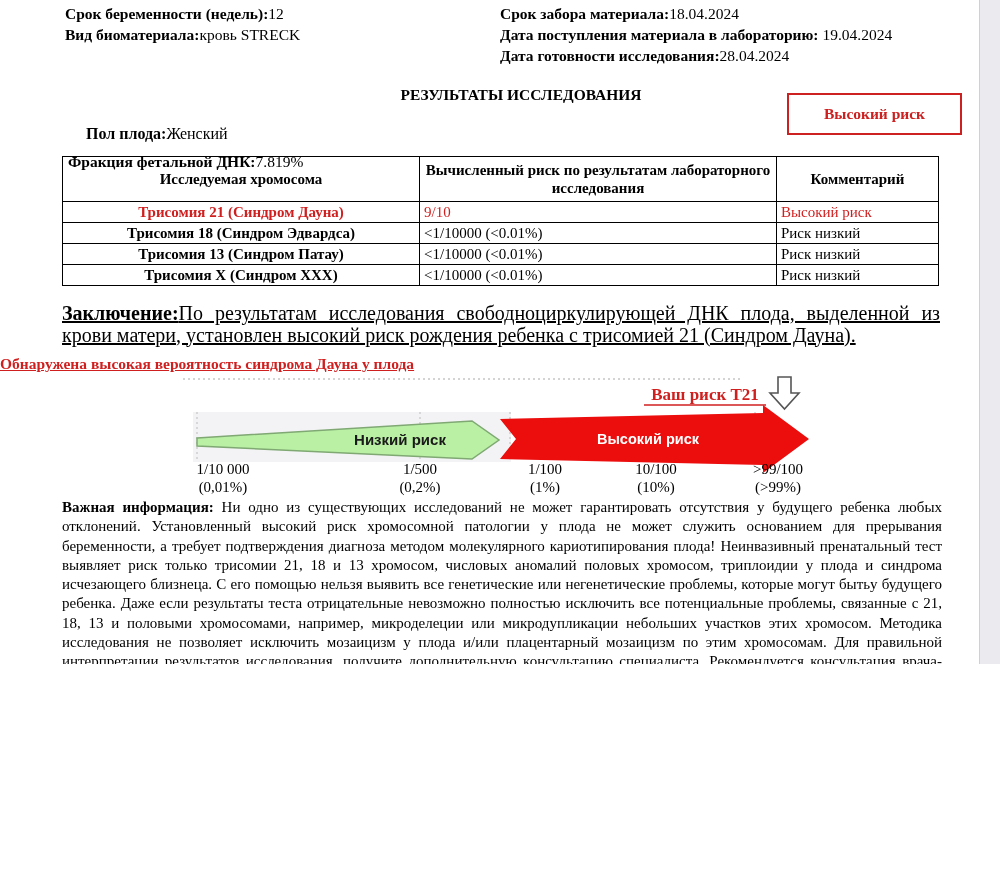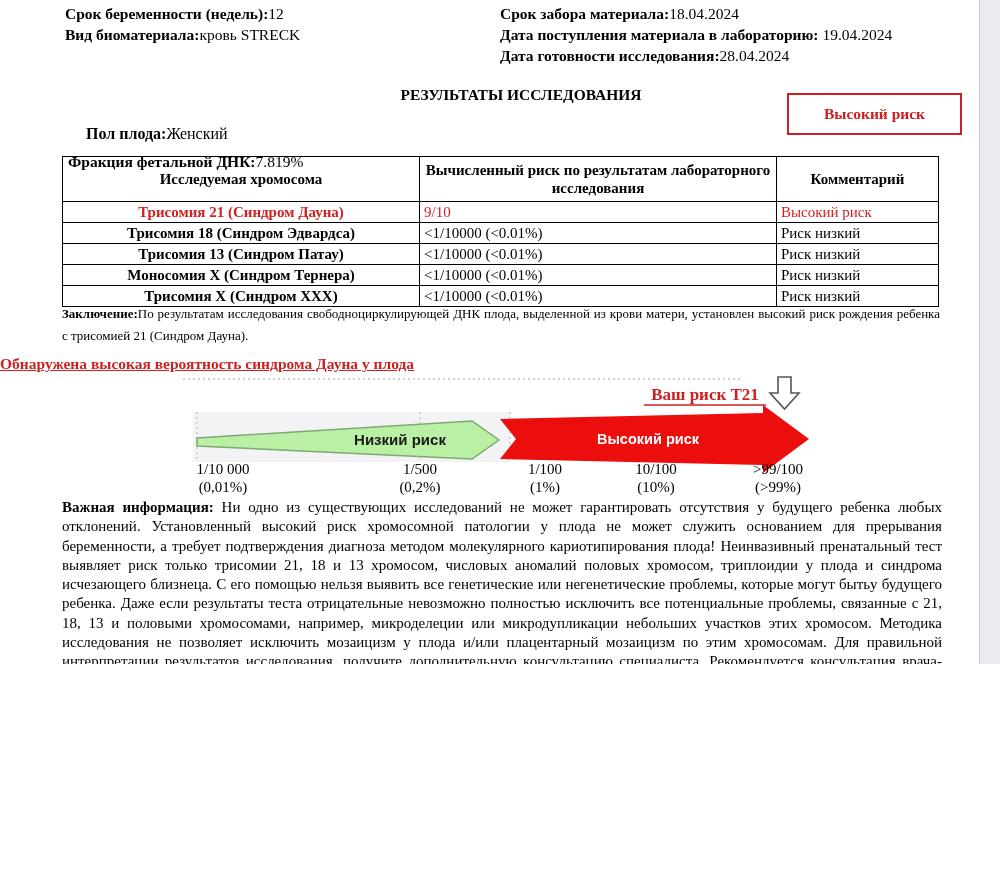--- a/index.html
+++ b/index.html
@@ -21,22 +21,22 @@
         font-size:15px;table-layout:fixed;}
   table.results col:nth-child(1){width:357px;}
   table.results col:nth-child(2){width:357px;}
   table.results col:nth-child(3){width:162px;}
   table.results th,table.results td{border:1.5px solid #000;padding:0 4px;}
   table.results th{font-weight:bold;text-align:center;height:44px;vertical-align:middle;line-height:18px;}
   table.results td{height:20px;line-height:19px;}
   td.c1{text-align:center;font-weight:bold;padding-left:6px;}
   td.c2,td.c3{}
   tr.hi td{color:#d01f1f;}
-  .conclusion{position:absolute;left:62px;top:303px;width:878px;font-size:13px;
-        line-height:21.5px;text-align:justify;}
+  .conclusion{position:absolute;left:62px;top:303px;width:878px;font-size:20px;
+        line-height:21.5px;text-align:justify;text-decoration:underline;}
   .alert-line{position:absolute;left:0;top:355px;width:978px;text-align:left;
         color:#d01f1f;font-weight:bold;font-size:15.5px;text-decoration:underline;}
   .gauge-svg{position:absolute;left:178px;top:372px;}
   .important{position:absolute;left:62px;top:498px;width:880px;font-size:15px;
         line-height:19.3px;text-align:justify;}
   .doc-label{position:absolute;left:68px;top:701px;font-size:15.5px;text-align:center;}
   .doc-name{position:absolute;left:592px;top:701px;font-size:15.5px;}
   .stamp-company{position:absolute;left:248px;top:677px;}
   .stamp-doctor{position:absolute;left:712px;top:686px;}
   .signature{position:absolute;left:688px;top:698px;}
@@ -86,25 +86,20 @@
         <td class="c2">9/10</td>
         <td class="c3">Высокий риск</td>
       </tr>
       <tr>
         <td class="c1">Трисомия 18 (Синдром Эдвардса)</td>
         <td class="c2">&lt;1/10000 (&lt;0.01%)</td>
         <td class="c3">Риск низкий</td>
       </tr>
       <tr>
         <td class="c1">Трисомия 13 (Синдром Патау)</td>
-        <td class="c2">&lt;1/10000 (&lt;0.01%)</td>
-        <td class="c3">Риск низкий</td>
-      </tr>
-      <tr>
-        <td class="c1">Моносомия Х (Синдром Тернера)</td>
         <td class="c2">&lt;1/10000 (&lt;0.01%)</td>
         <td class="c3">Риск низкий</td>
       </tr>
       <tr>
         <td class="c1">Трисомия Х (Синдром ХХХ)</td>
         <td class="c2">&lt;1/10000 (&lt;0.01%)</td>
         <td class="c3">Риск низкий</td>
       </tr>
     </tbody>
   </table>

